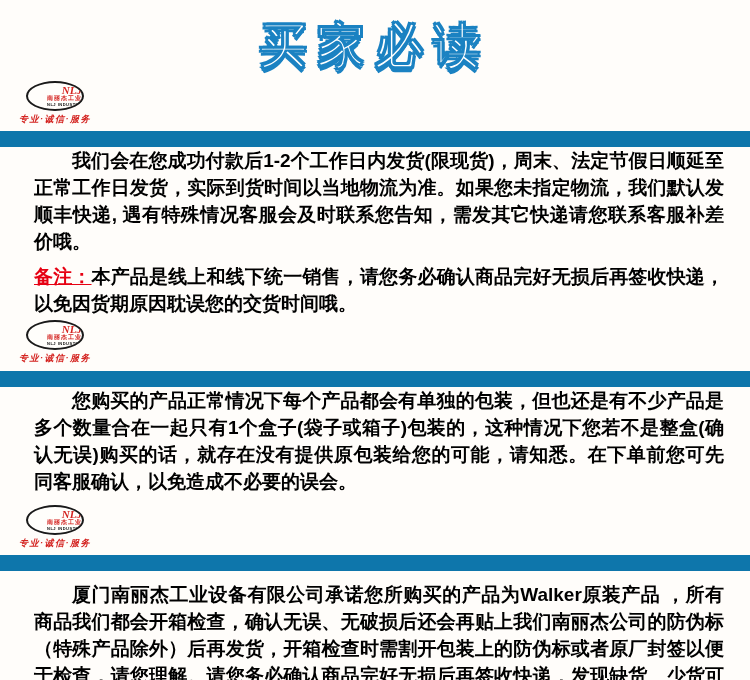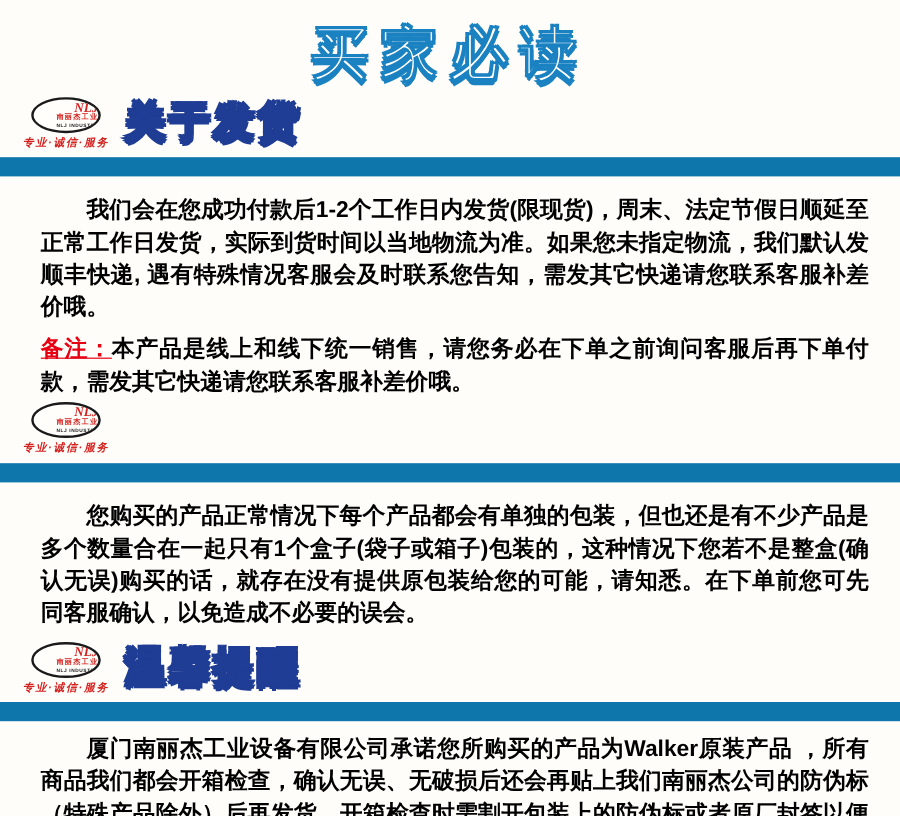--- a/index.html
+++ b/index.html
@@ -71,21 +71,21 @@
       2px -2px 0 var(--heading-navy),
       -2px -2px 0 var(--heading-navy);
   }
   
   .bar{height:16px;background:var(--bar-blue);}
   .bar-1{margin-top:3px;}
   .bar-2{margin-top:4px;}
   .bar-3{margin-top:3px;}
   
   .para{
-    margin:15px 26px 0 34px;
+    margin:0 26px 0 34px;
     font-size:19px;font-weight:700;line-height:27px;
     color:var(--ink);text-align:justify;
   }
   .para.indent{text-indent:2em;}
   .para.last{margin-top:10px;}
   .remark{margin-top:8px;}
   .remark-label{color:var(--remark-red);text-decoration:underline;}
   .head-2{margin-top:0;}
   .head-3{margin-top:7px;}
 </style>
@@ -100,25 +100,24 @@
 
   <div class="section-head">
     <div class="logo">
       <div class="logo-ellipse">
         <div class="logo-script">NLJ</div>
         <div class="logo-cn">南丽杰工业</div>
         <div class="logo-en">NLJ INDUSTRY</div>
       </div>
       <div class="logo-tagline">专业·诚信·服务</div>
     </div>
-    <div class="section-heading">关于发货</div>
   </div>
   <div class="bar bar-1"></div>
   <p class="para indent">我们会在您成功付款后1-2个工作日内发货(限现货)，周末、法定节假日顺延至正常工作日发货，实际到货时间以当地物流为准。如果您未指定物流，我们默认发顺丰快递, 遇有特殊情况客服会及时联系您告知，需发其它快递请您联系客服补差价哦。</p>
-  <p class="para remark"><span class="remark-label">备注：</span><span>本产品是线上和线下统一销售，请您务必在下单之前询问客服后再下单付款，需发其它快递请您联系客服补差价哦。</span></p>
+  <p class="para remark"><span class="remark-label">备注：</span><span>本产品是线上和线下统一销售，请您务必确认商品完好无损后再签收快递，以免因货期原因耽误您的交货时间哦。</span></p>
 
   <div class="section-head head-2">
     <div class="logo">
       <div class="logo-ellipse">
         <div class="logo-script">NLJ</div>
         <div class="logo-cn">南丽杰工业</div>
         <div class="logo-en">NLJ INDUSTRY</div>
       </div>
       <div class="logo-tagline">专业·诚信·服务</div>
     </div>
@@ -128,18 +127,17 @@
 
   <div class="section-head head-3">
     <div class="logo">
       <div class="logo-ellipse">
         <div class="logo-script">NLJ</div>
         <div class="logo-cn">南丽杰工业</div>
         <div class="logo-en">NLJ INDUSTRY</div>
       </div>
       <div class="logo-tagline">专业·诚信·服务</div>
     </div>
-    <div class="section-heading">温馨提醒</div>
   </div>
   <div class="bar bar-3"></div>
   <p class="para indent last">厦门南丽杰工业设备有限公司承诺您所购买的产品为Walker原装产品 ，所有商品我们都会开箱检查，确认无误、无破损后还会再贴上我们南丽杰公司的防伪标（特殊产品除外）后再发货，开箱检查时需割开包装上的防伪标或者原厂封签以便于检查，请您理解。请您务必确认商品完好无损后再签收快递，发现缺货、少货可以拒签并及时联系我们，祝您购物愉快！</p>
 
 </div>
 
 </body></html>

